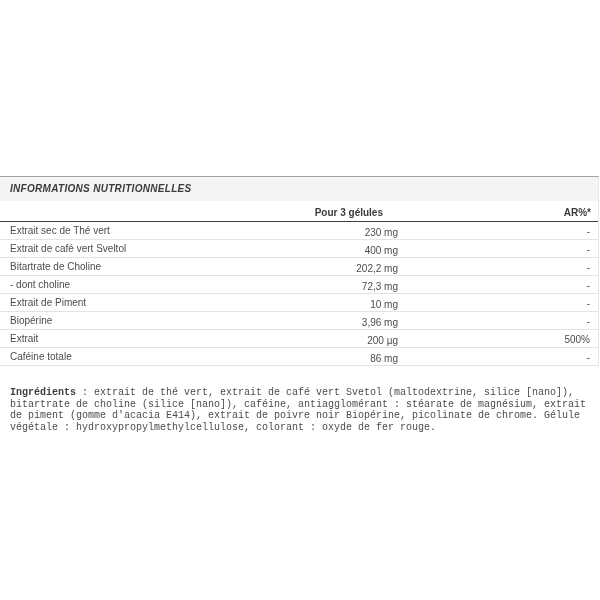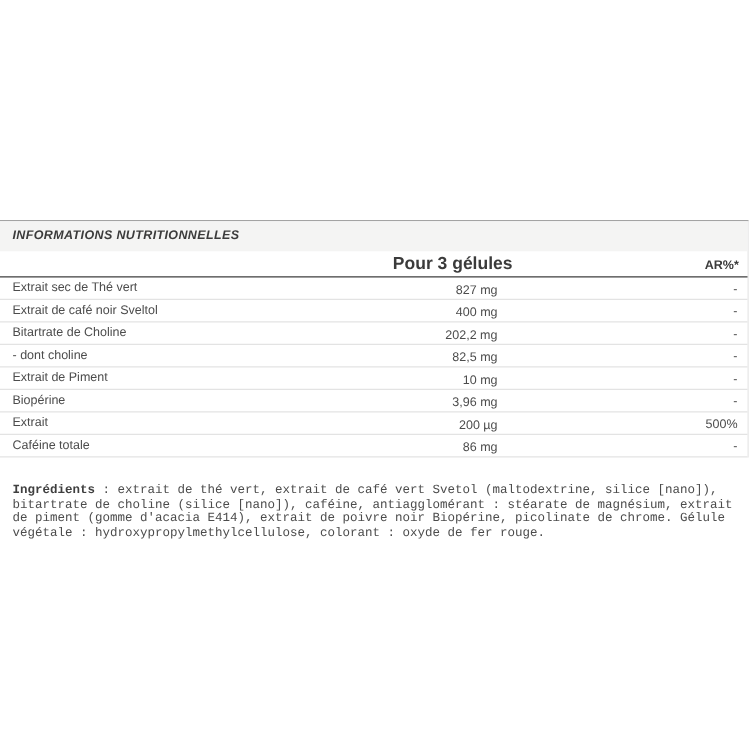--- a/index.html
+++ b/index.html
@@ -46,23 +46,23 @@
   .table {
     margin-top: 5px;
   }
   .thead-row {
     position: relative;
     height: 15px;
     border-bottom: 1px solid #3f3f3f;
   }
   .thead-row .col-serving {
     position: absolute;
-    right: 188px;
+    right: 215px;
     bottom: 3px;
-    font-size: 14px;
+    font-size: 10px;
     font-weight: bold;
     color: #3b3b3b;
   }
   .thead-row .col-ar {
     position: absolute;
     right: 7px;
     bottom: 3px;
     font-size: 10px;
     font-weight: bold;
     color: #3b3b3b;
@@ -125,36 +125,36 @@
 
     <div class="table">
 
       <div class="thead-row">
         <span class="col-serving">Pour 3 gélules</span>
         <span class="col-ar">AR%*</span>
       </div>
 
       <div class="trow">
         <span class="cell-label">Extrait sec de Thé vert</span>
-        <span class="cell-value">827 mg</span>
+        <span class="cell-value">230 mg</span>
         <span class="cell-ar">-</span>
       </div>
       <div class="trow">
-        <span class="cell-label">Extrait de café noir Sveltol</span>
+        <span class="cell-label">Extrait de café vert Sveltol</span>
         <span class="cell-value">400 mg</span>
         <span class="cell-ar">-</span>
       </div>
       <div class="trow">
         <span class="cell-label">Bitartrate de Choline</span>
         <span class="cell-value">202,2 mg</span>
         <span class="cell-ar">-</span>
       </div>
       <div class="trow">
         <span class="cell-label">- dont choline</span>
-        <span class="cell-value">82,5 mg</span>
+        <span class="cell-value">72,3 mg</span>
         <span class="cell-ar">-</span>
       </div>
       <div class="trow">
         <span class="cell-label">Extrait de Piment</span>
         <span class="cell-value">10 mg</span>
         <span class="cell-ar">-</span>
       </div>
       <div class="trow">
         <span class="cell-label">Biopérine</span>
         <span class="cell-value">3,96 mg</span>

